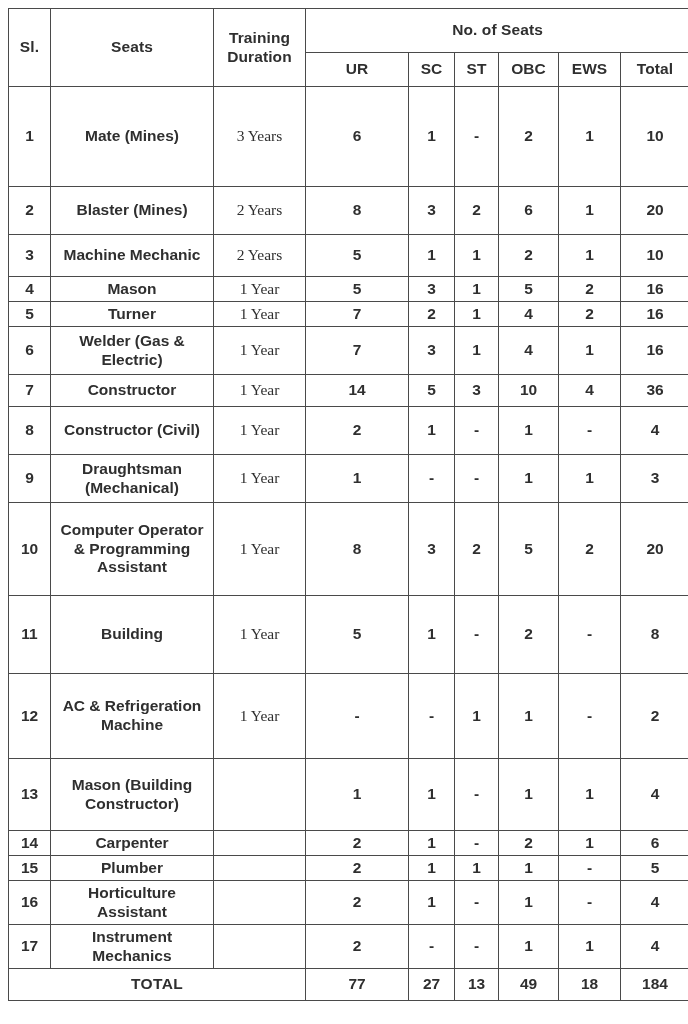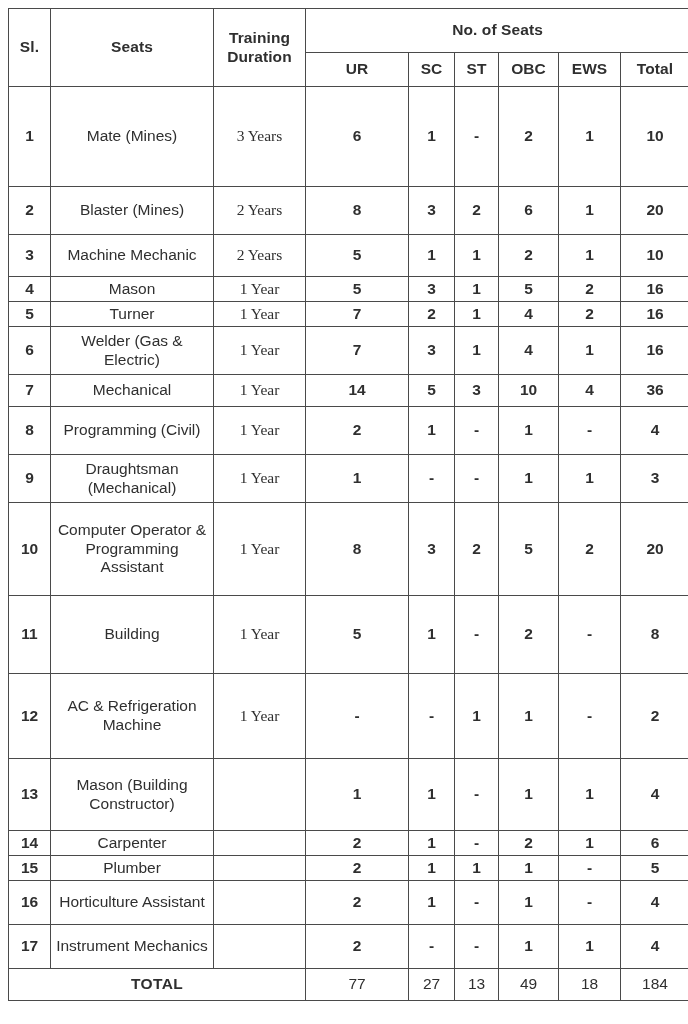--- a/index.html
+++ b/index.html
@@ -63,21 +63,21 @@
   .hdr-sub {
     height: 34px;
   }
 
   
   .cell-sl {
     font-weight: bold;
     font-size: 15.5px;
   }
   .cell-trade {
-    font-weight: normal;
+    font-weight: bold;
     font-size: 15.5px;
     padding-left: 4px;
     padding-right: 4px;
     margin-left: 7px;
   }
   .cell-dur {
     font-weight: normal;
     font-size: 15.5px;
     font-family: Liberation Serif, serif;
   }
@@ -86,21 +86,21 @@
     font-size: 15.5px;
   }
 
   
   .total-label {
     font-weight: bold;
     font-size: 16.5px;
     letter-spacing: 0.4px;
   }
   .total-num {
-    font-weight: normal;
+    font-weight: bold;
     font-size: 16px;
   }
   tr.total-row td { height: 32px; }
 </style>
 </head>
 <body>
 
 <table id="seat-matrix-table">
   <colgroup>
     <col class="c-sl">
@@ -194,32 +194,32 @@
         <td class="cell-dur">1 Year</td>
         <td class="cell-num">7</td>
         <td class="cell-num">3</td>
         <td class="cell-num">1</td>
         <td class="cell-num">4</td>
         <td class="cell-num">1</td>
         <td class="cell-num">16</td>
       </tr>
       <tr style="height: 32px;">
         <td class="cell-sl">7</td>
-        <td class="cell-trade">Mechanical</td>
+        <td class="cell-trade">Constructor</td>
         <td class="cell-dur">1 Year</td>
         <td class="cell-num">14</td>
         <td class="cell-num">5</td>
         <td class="cell-num">3</td>
         <td class="cell-num">10</td>
         <td class="cell-num">4</td>
         <td class="cell-num">36</td>
       </tr>
       <tr style="height: 48px;">
         <td class="cell-sl">8</td>
-        <td class="cell-trade">Programming (Civil)</td>
+        <td class="cell-trade">Constructor (Civil)</td>
         <td class="cell-dur">1 Year</td>
         <td class="cell-num">2</td>
         <td class="cell-num">1</td>
         <td class="cell-num">-</td>
         <td class="cell-num">1</td>
         <td class="cell-num">-</td>
         <td class="cell-num">4</td>
       </tr>
       <tr style="height: 48px;">
         <td class="cell-sl">9</td>

